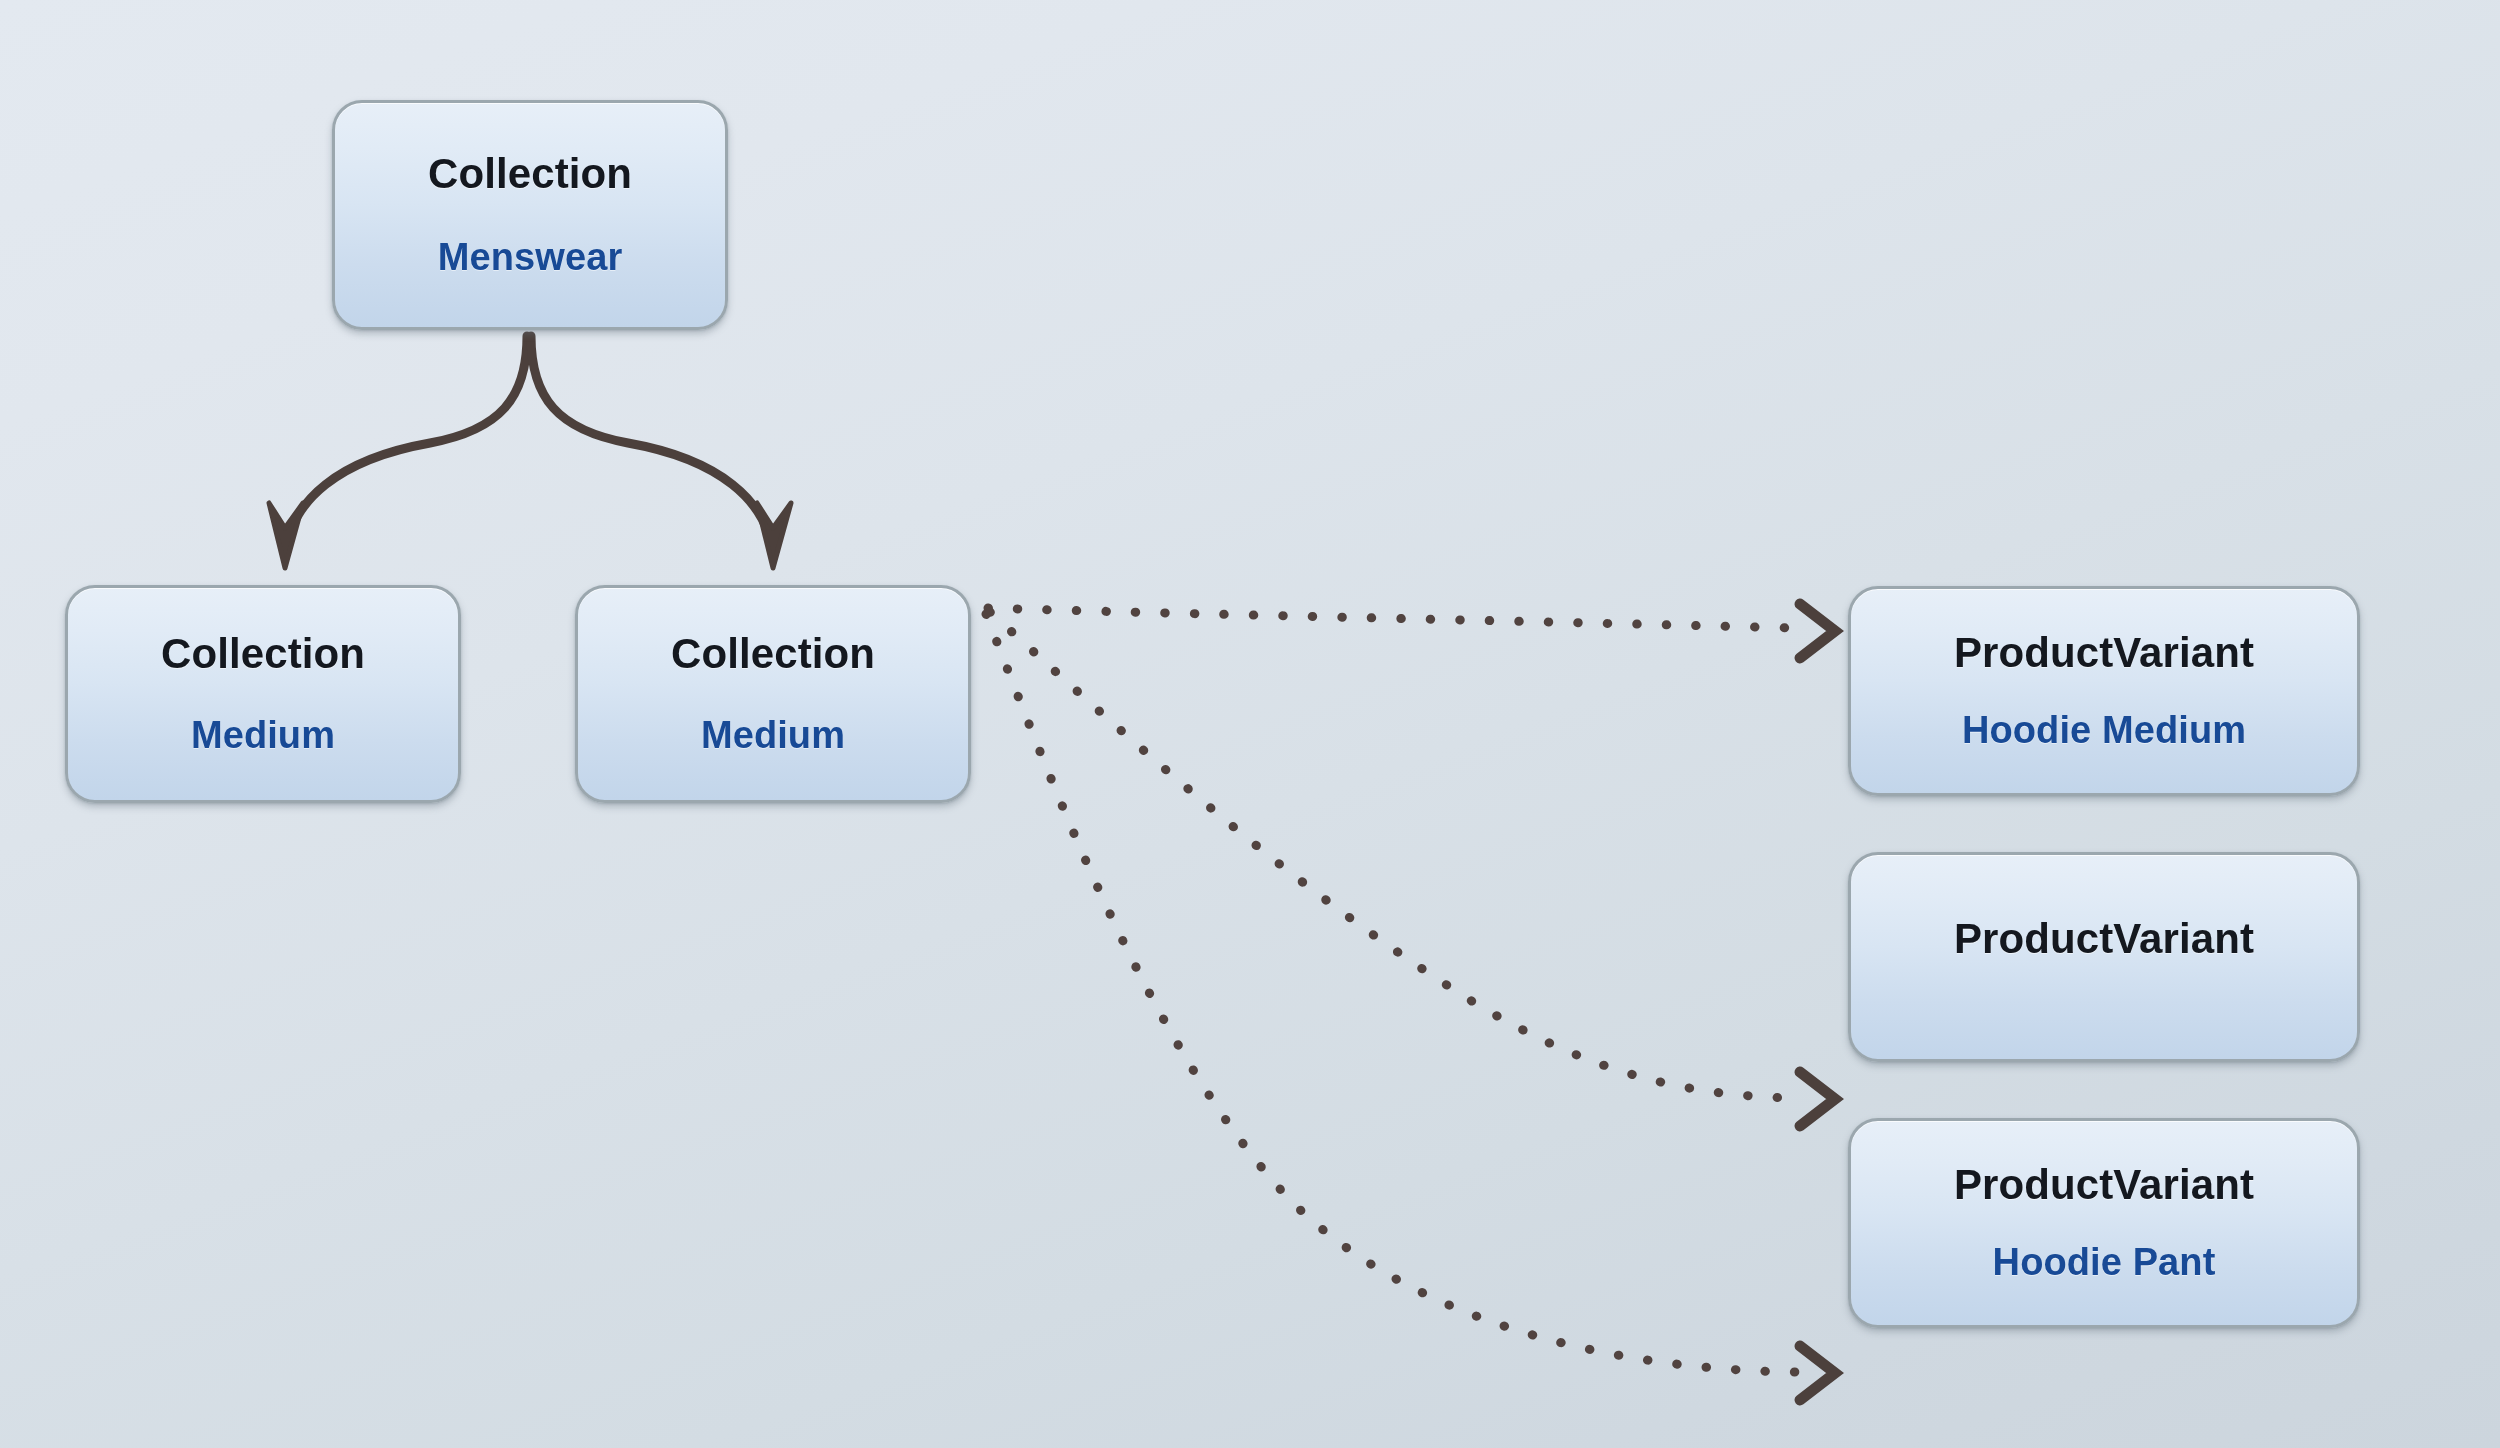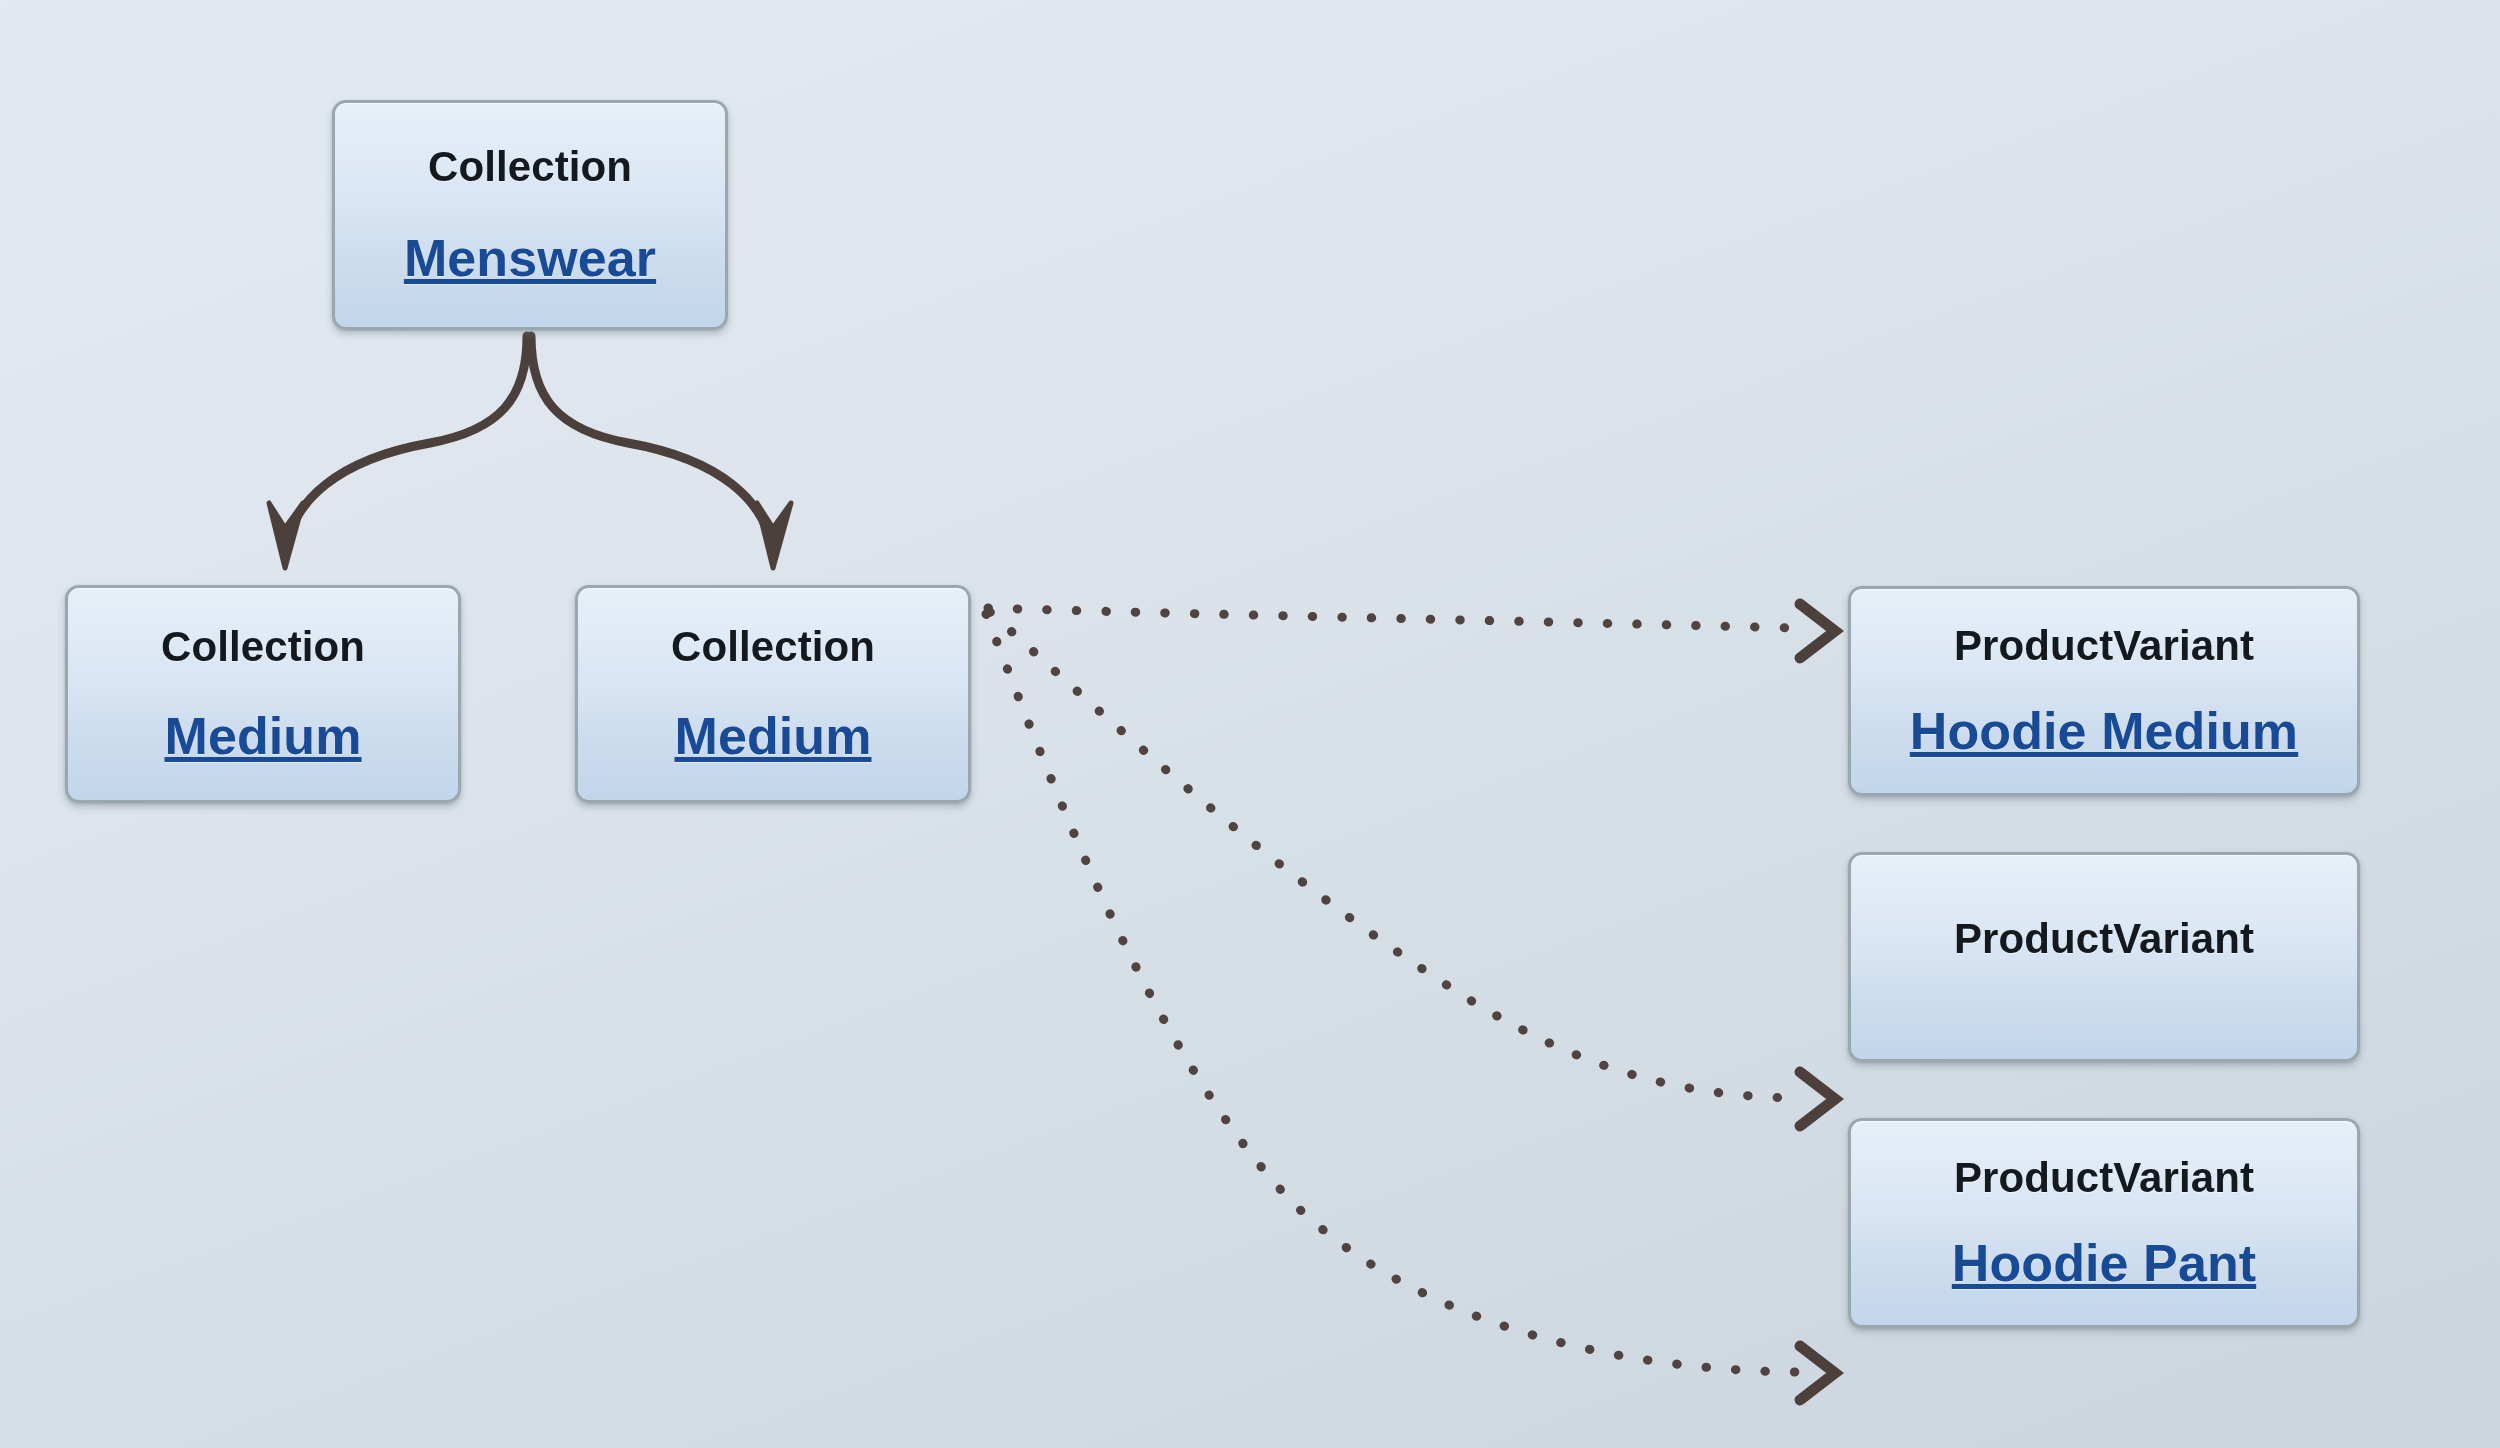--- a/index.html
+++ b/index.html
@@ -32,21 +32,21 @@
     width: 2500px;
     height: 1448px;
     pointer-events: none;
   }
 
   
   .node {
     position: absolute;
     box-sizing: border-box;
     border: 3px solid #9ba7ae;
-    border-radius: 14px;
+    border-radius: 30px;
     background:
       linear-gradient(180deg,
         #e7eff8 0%,
         #e1ebf6 20%,
         #d8e5f3 45%,
         #ccdcee 72%,
         #c2d5ea 100%);
     box-shadow:
       0 4px 7px rgba(105,118,130,0.38),
       0 1px 2px rgba(105,118,130,0.25),
@@ -62,26 +62,25 @@
     font-weight: bold;
     font-size: 42px;
     letter-spacing: 0.1px;
     line-height: 1.05;
     text-shadow: 0 1px 0 rgba(255,255,255,0.55);
     white-space: nowrap;
   }
   .node .name {
     color: #184a96;
     font-weight: bold;
-    font-size: 52px;
+    font-size: 38px;
     letter-spacing: 0.1px;
     line-height: 1.05;
     text-shadow: 0 1px 0 rgba(255,255,255,0.5);
     white-space: nowrap;
-    text-decoration: underline;
   }
   .node .gap { height: 40px; }
 
   
   #node-menswear { left: 332px; top: 100px;  width: 396px; height: 230px; }
   #node-formal   { left: 65px;  top: 585px;  width: 396px; height: 218px; }
   #node-casual   { left: 575px; top: 585px;  width: 396px; height: 218px; }
   #node-hoodie   { left: 1848px; top: 586px;  width: 512px; height: 210px; }
   #node-tshirt   { left: 1848px; top: 852px;  width: 512px; height: 210px; }
   #node-jogger   { left: 1848px; top: 1118px; width: 512px; height: 210px; }

